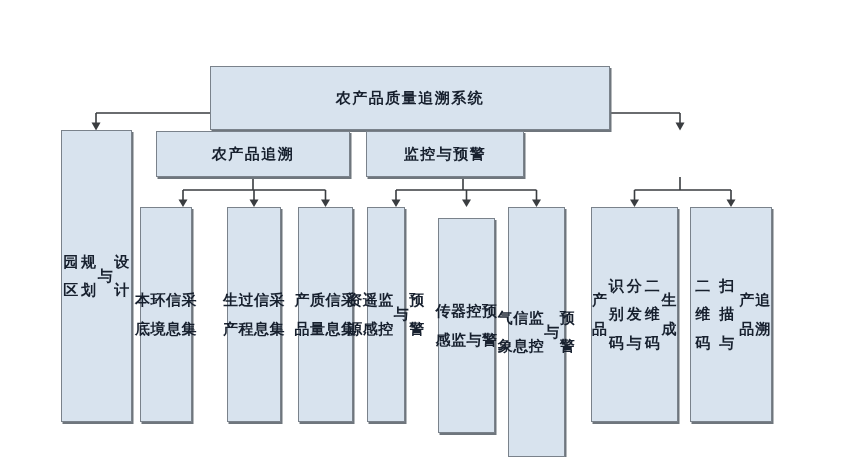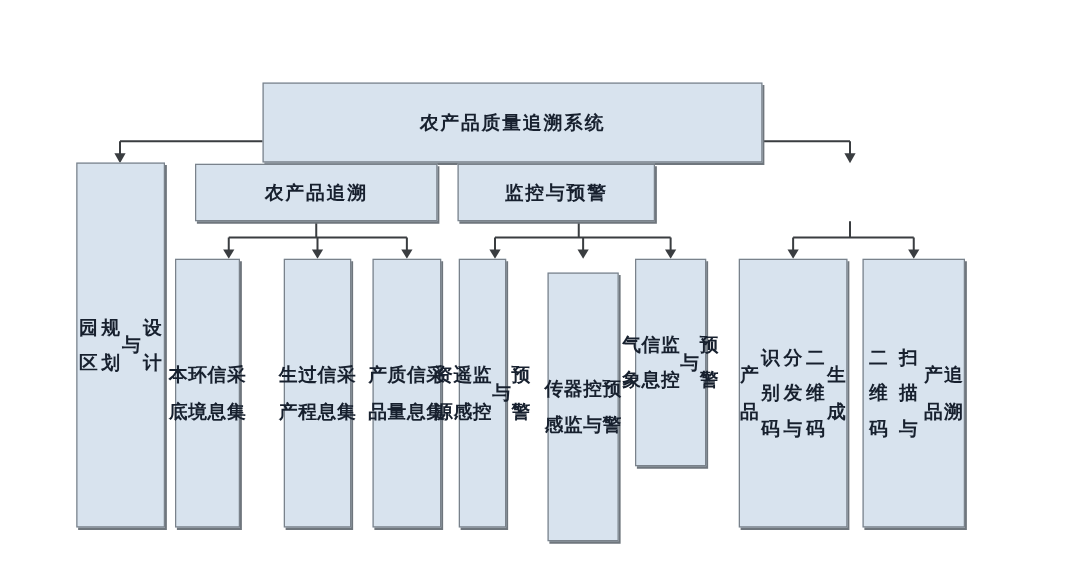--- a/index.html
+++ b/index.html
@@ -131,21 +131,21 @@
       <div>监控</div>
       <div>与</div>
       <div>预警</div>
     </div>
   <div class="box vbox" style="left:438px; top:218px; width:57px; height:215px;">
       <div>传感</div>
       <div>器监</div>
       <div>控与</div>
       <div>预警</div>
     </div>
-  <div class="box vbox" style="left:508px; top:207px; width:57px; height:166px;">
+  <div class="box vbox" style="left:508px; top:207px; width:57px; height:250px;">
       <div>气象</div>
       <div>信息</div>
       <div>监控</div>
       <div>与</div>
       <div>预警</div>
     </div>
 
   <div class="box vbox" style="left:591px; top:207px; width:87px; height:215px;">
       <div>产品</div>
       <div>识别码</div>

